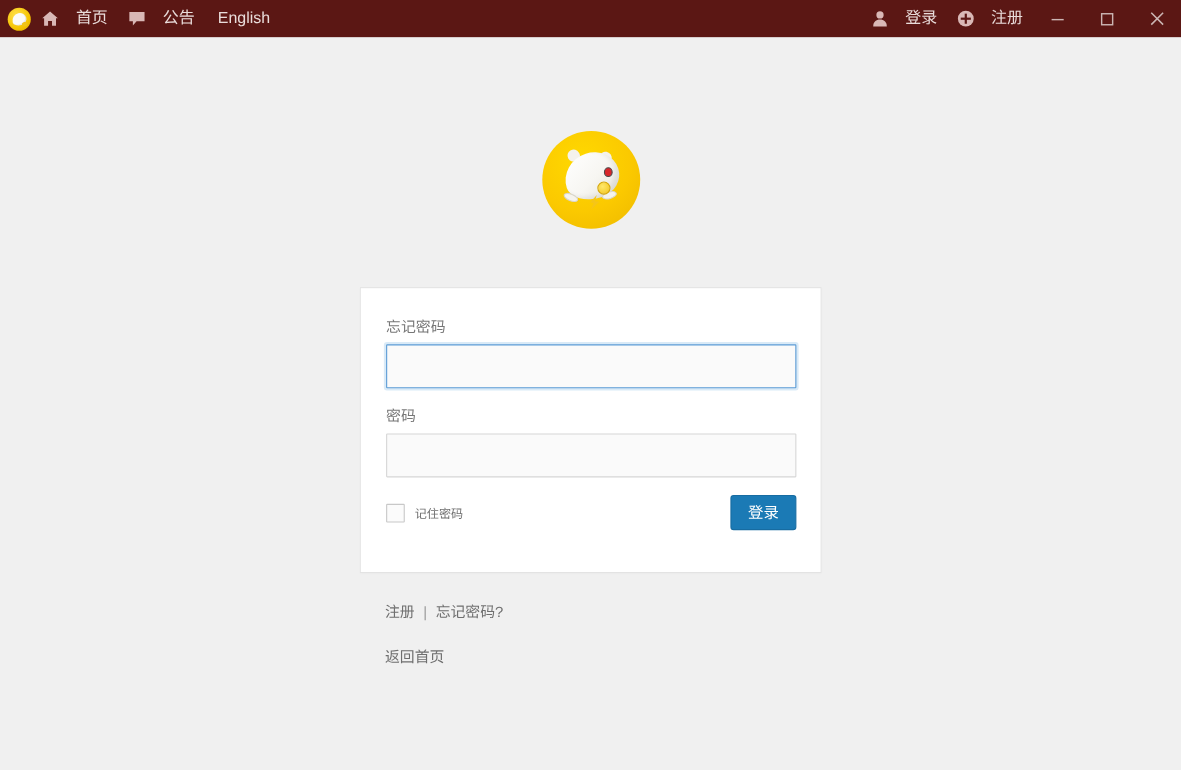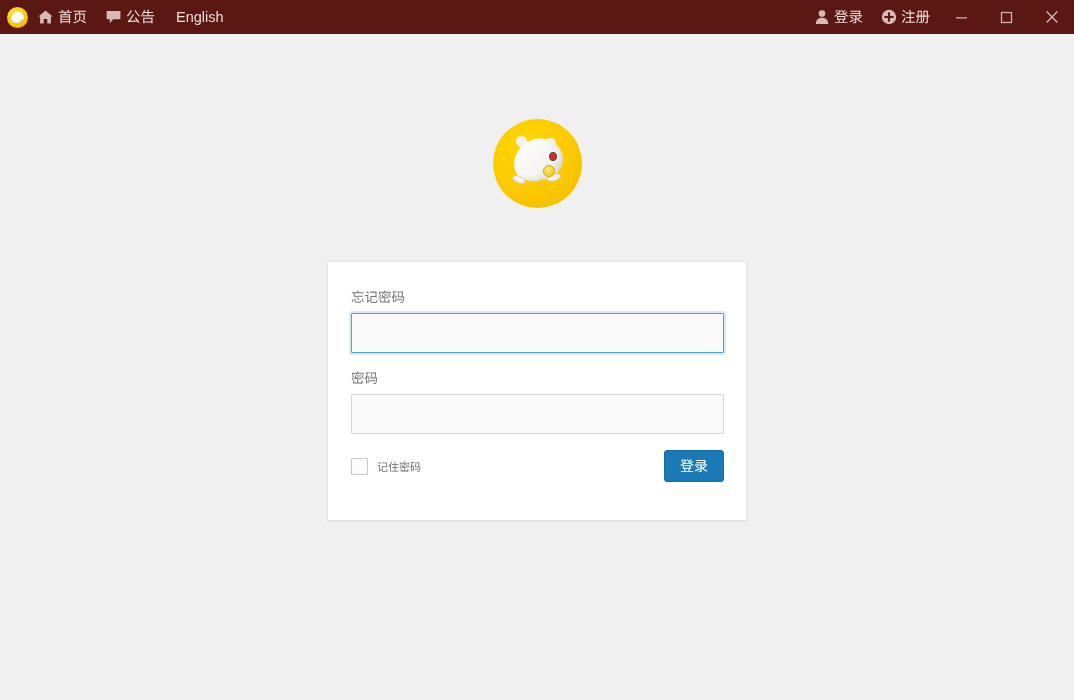--- a/index.html
+++ b/index.html
@@ -64,21 +64,21 @@
     left: 13px; top: 13px;
     width: 5px; height: 4px;
     background: #f0c419;
     border-radius: 50%;
     transform: rotate(-12deg);
   }
 
   .nav-item {
     display: flex;
     align-items: center;
-    gap: 4px;
+    gap: 15px;
     height: 100%;
     padding: 0 9px;
     color: #e9dcda;
     font-size: 14.5px;
     cursor: pointer;
     white-space: nowrap;
   }
   .nav-item .lbl { line-height: 1; }
   .nav-item.text-only { padding: 16px 12px; }
 
@@ -366,14 +366,24 @@
         <div class="remember">
           <span class="cbox"></span>
           <span class="lbl">记住密码</span>
         </div>
         <button class="btn-login">登录</button>
       </div>
 
     </div>
   </div>
 
+  <div class="footlinks">
+    <div class="line1">
+      <span class="ln">注册</span>
+      <span class="sep">|</span>
+      <span class="ln">忘记密码?</span>
+    </div>
+    <div class="line2">
+      <span class="ln">返回首页</span>
+    </div>
+  </div>
 
 </div>
 
 </body></html>

